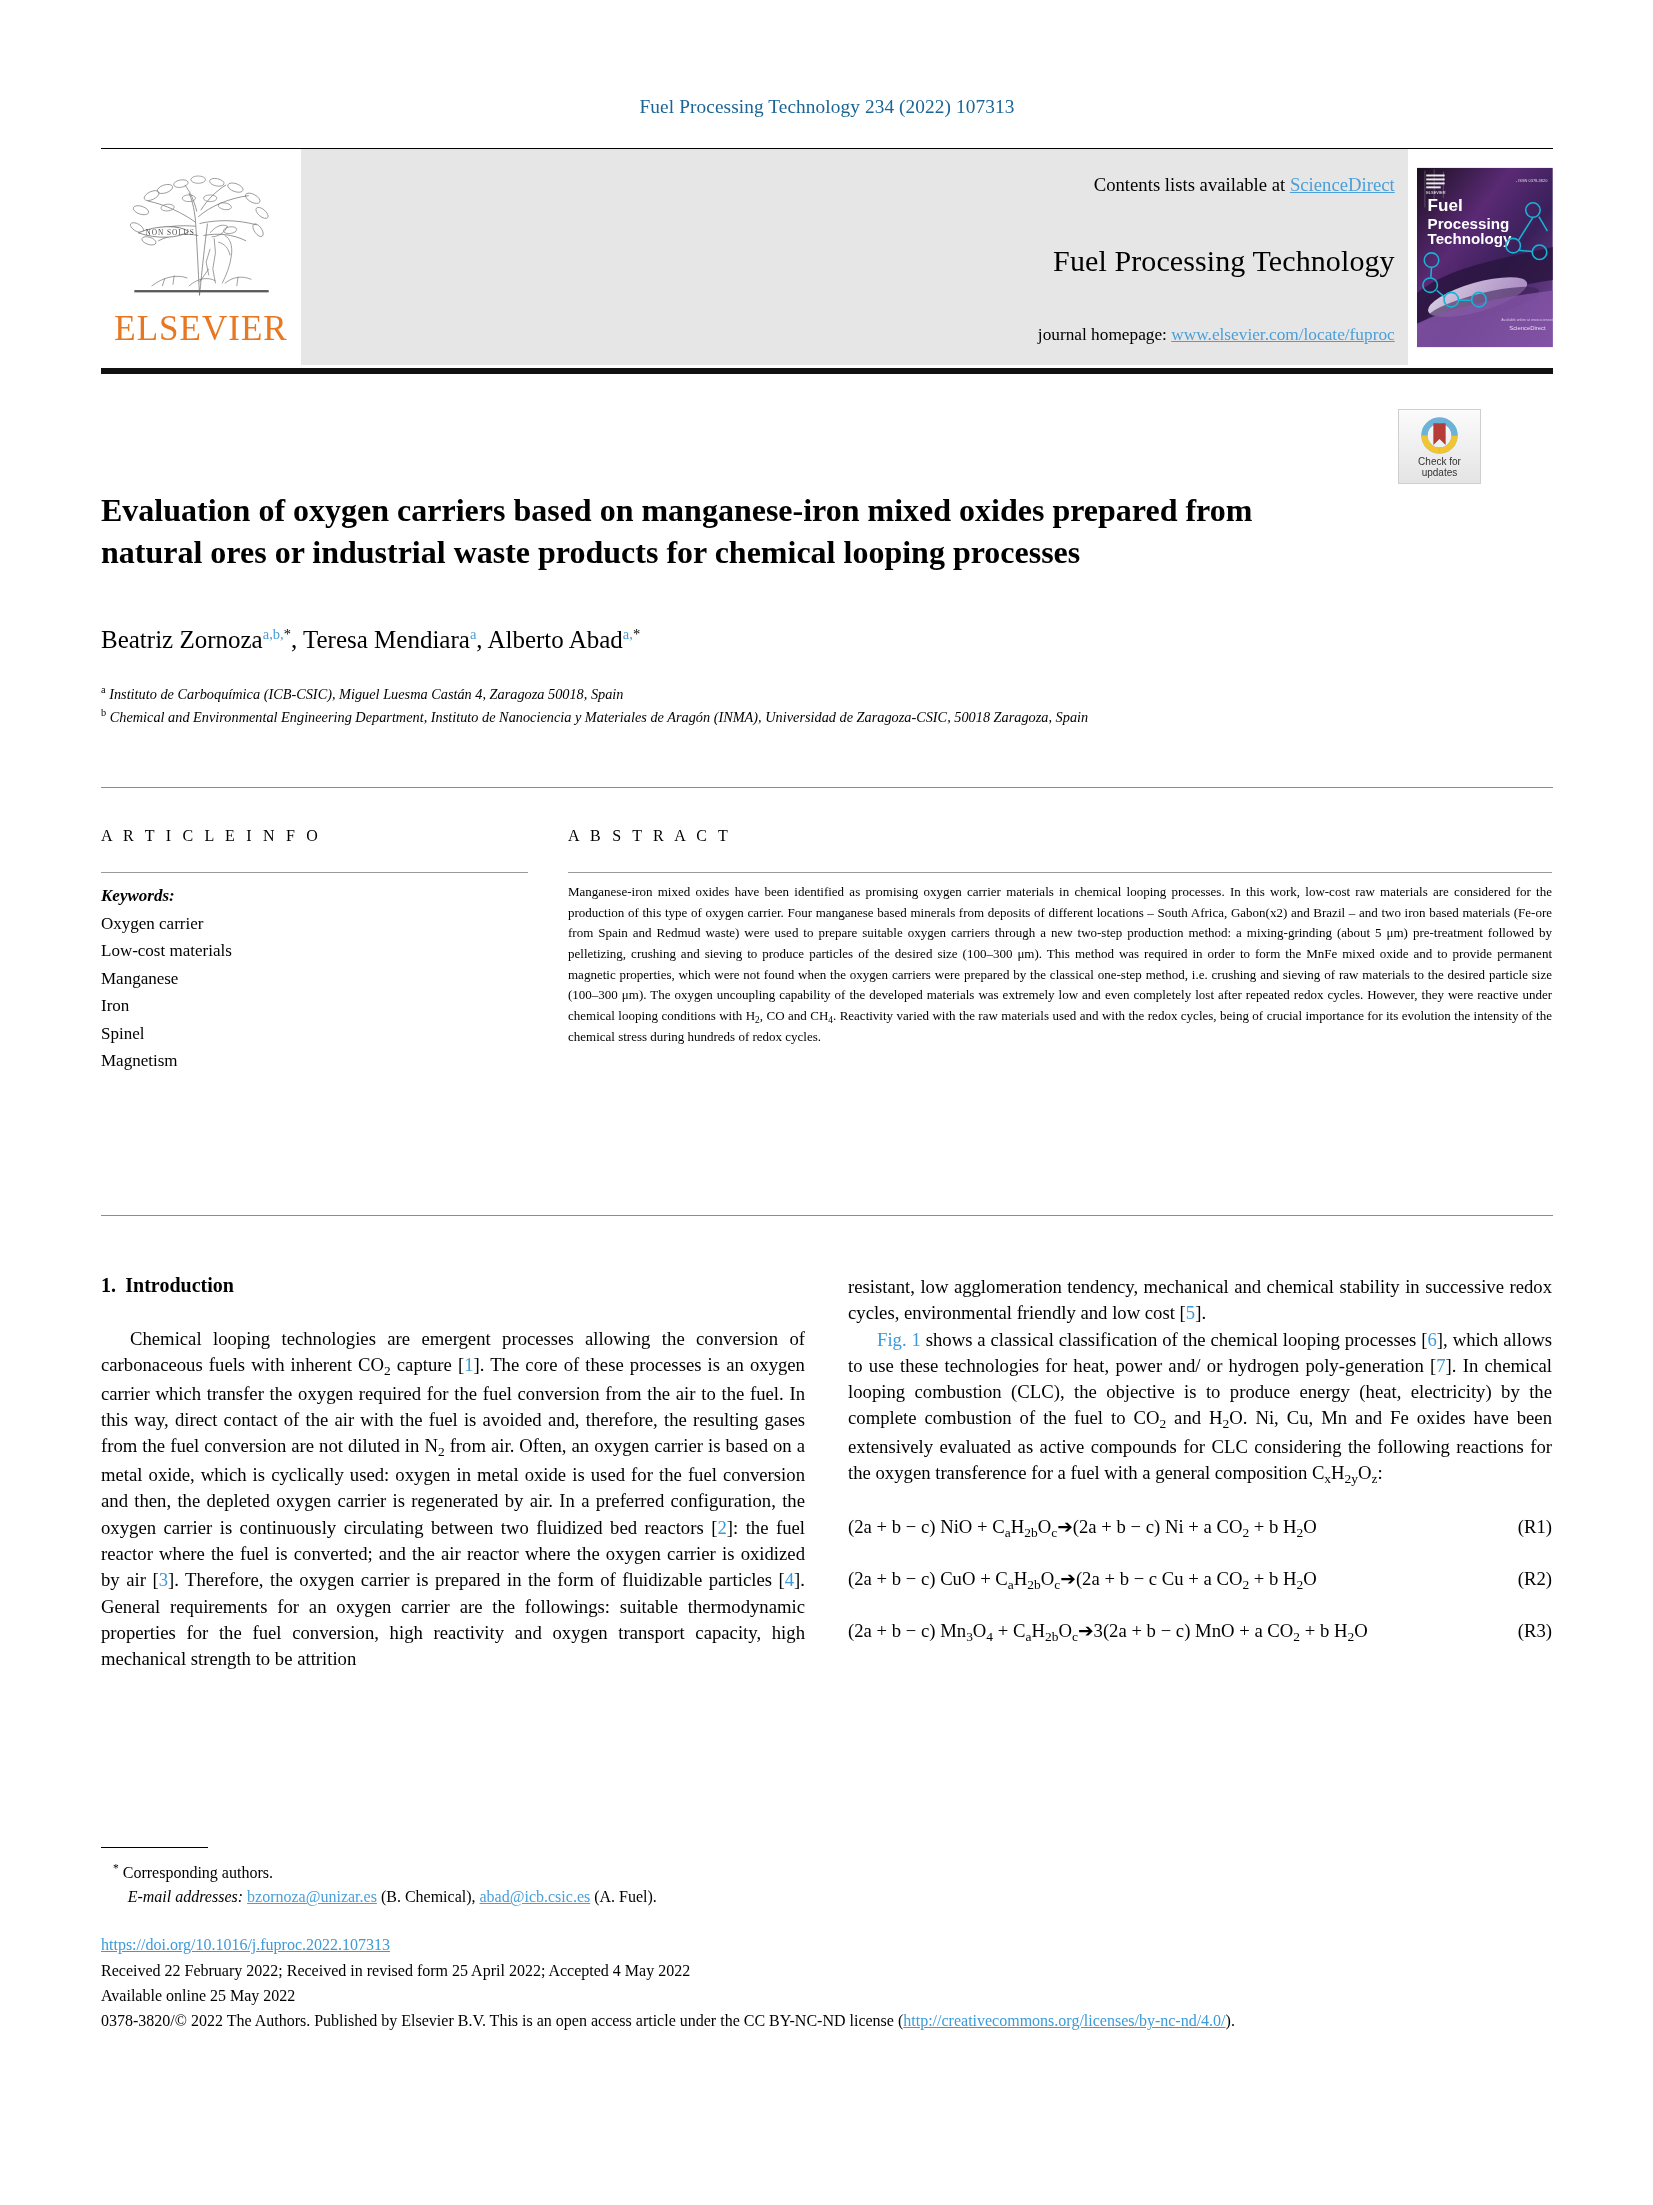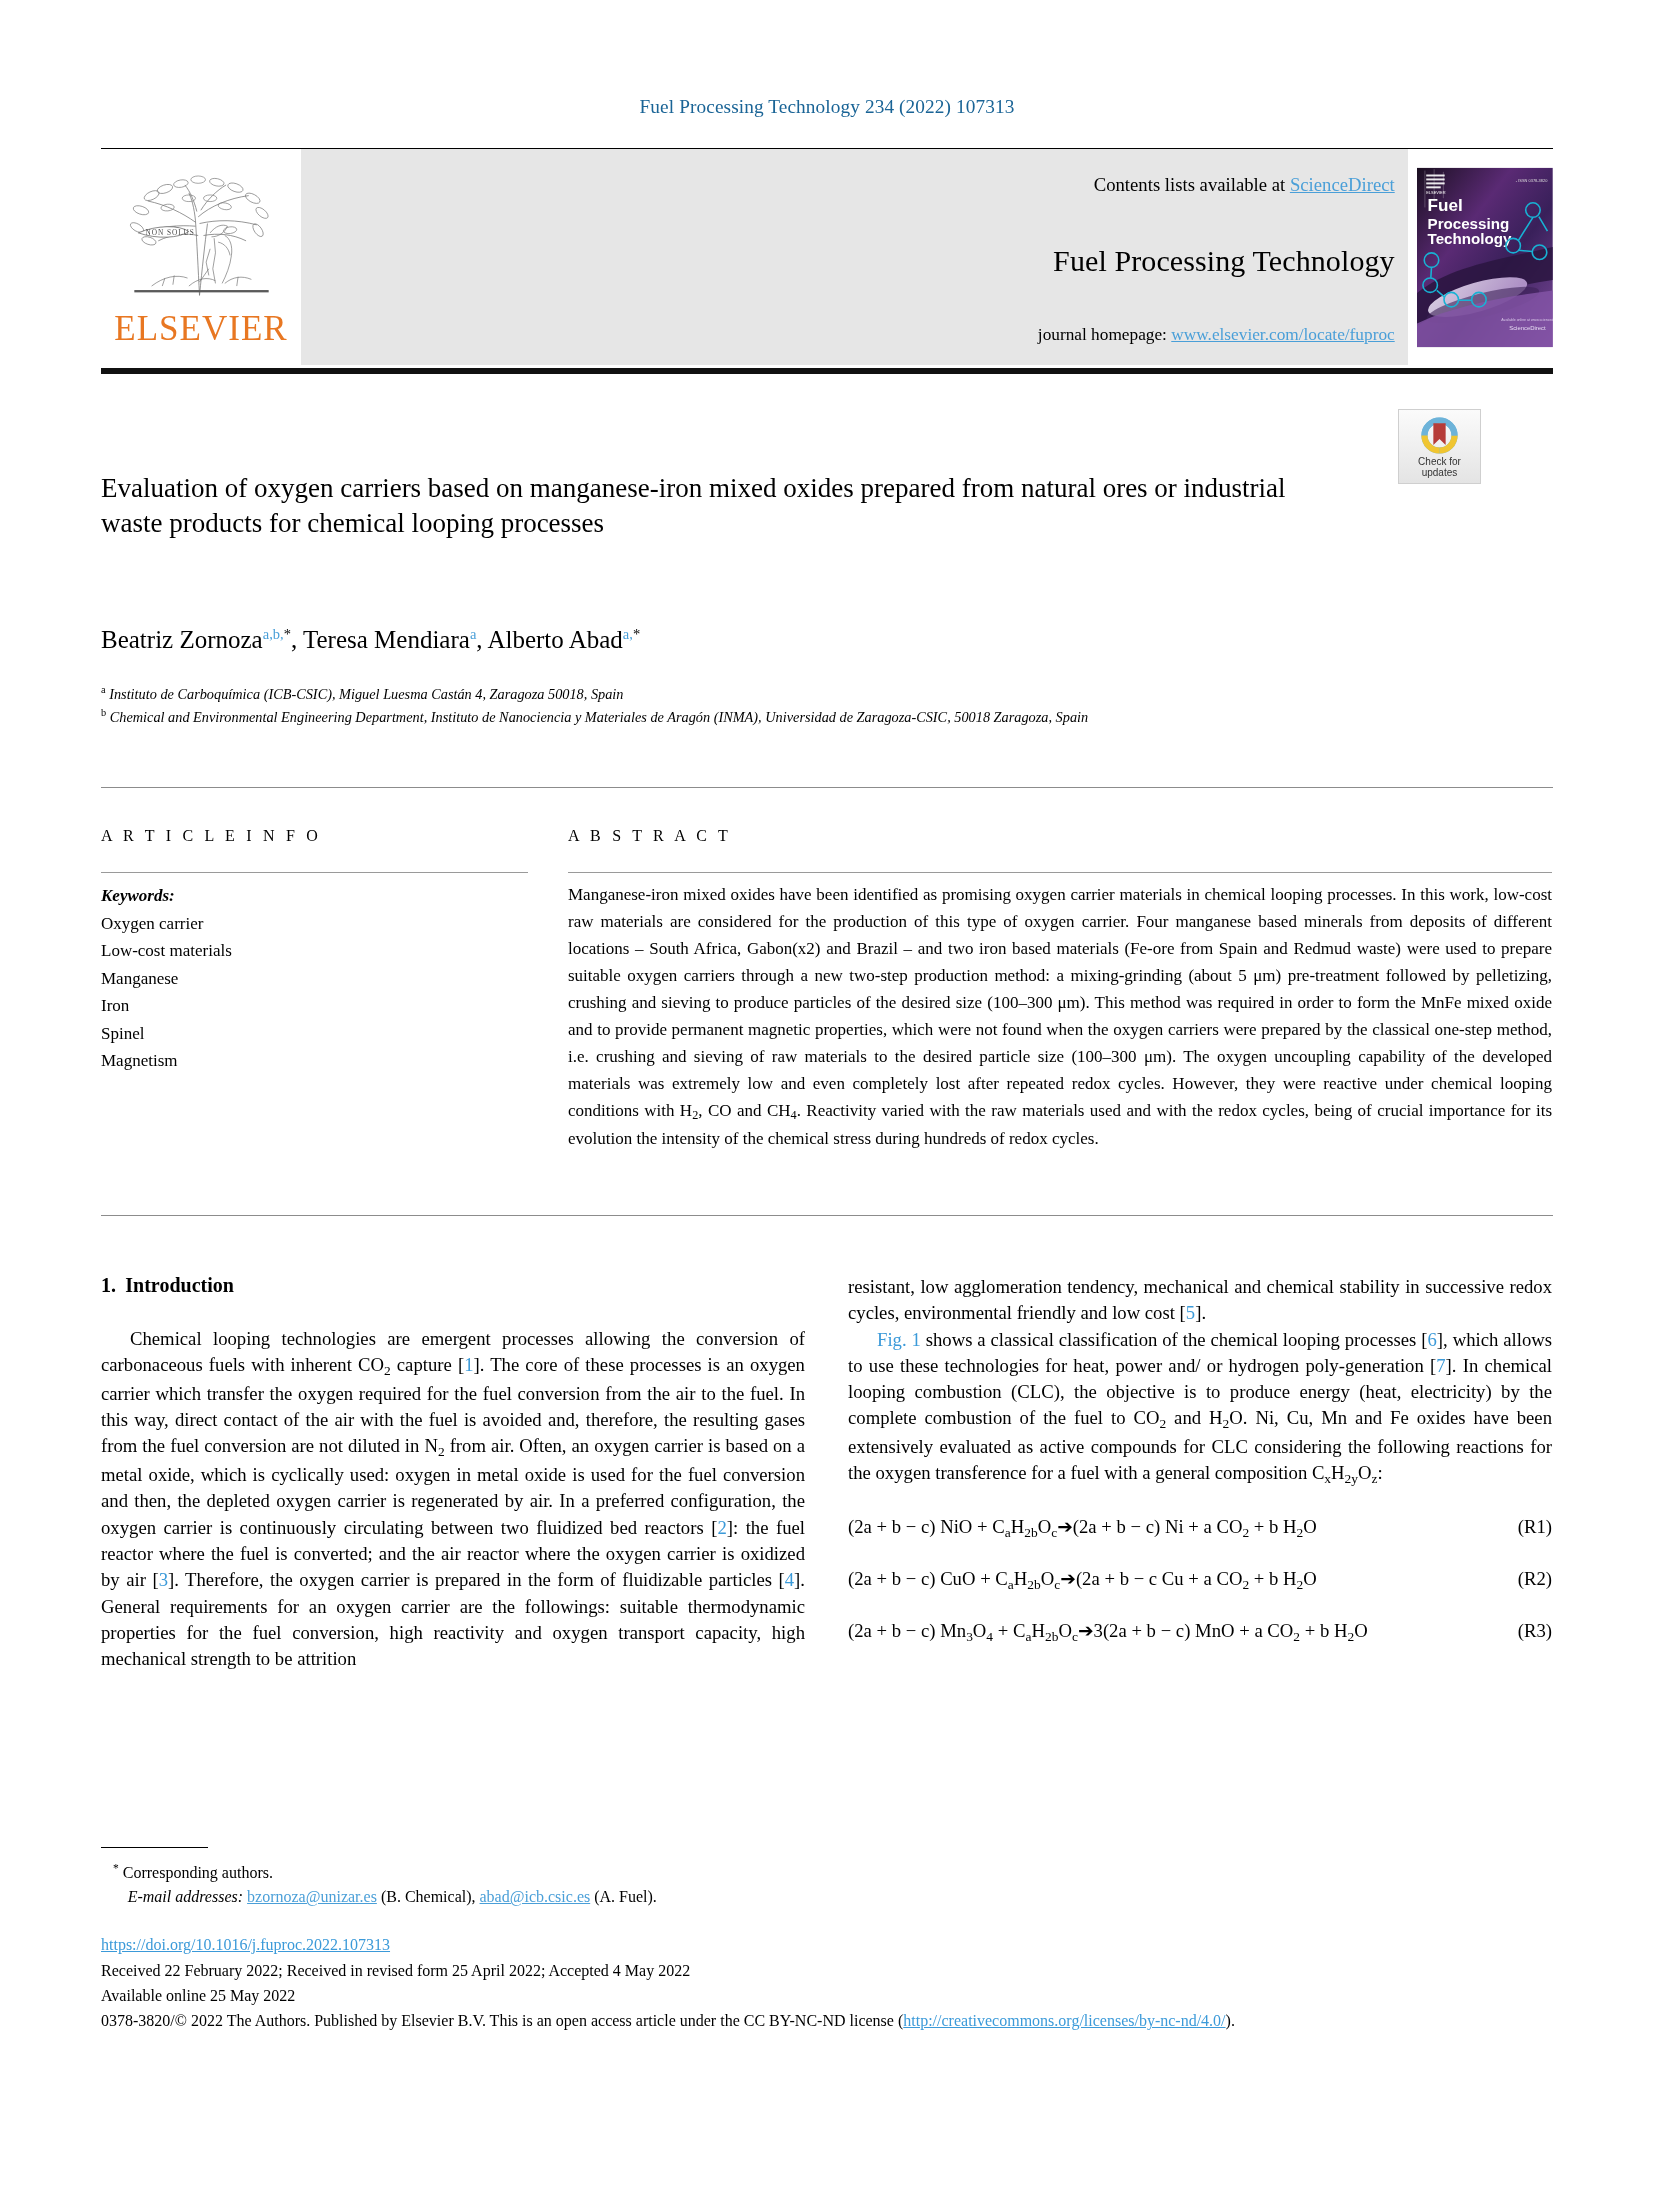--- a/index.html
+++ b/index.html
@@ -74,22 +74,22 @@
     padding-top:4.7px; box-sizing:border-box;
   }
   .crossmark svg { width:41px; height:41px; display:block; }
   .crossmark .cm-label {
     font-family:Liberation Sans, sans-serif;
     font-size:10px; line-height:1.1; text-align:center; color:#333; margin-top:0.7px;
   }
 
   
   .title {
-    position:absolute; left:101px; top:453px; width:1200px;
-    font-size:27px; line-height:1.30; font-weight:normal;
+    position:absolute; left:101px; top:469px; width:1200px;
+    font-size:32px; line-height:1.30; font-weight:bold;
   }
   .authors {
     position:absolute; left:101px; top:626px; width:1267px;
     font-size:25px;
   }
   .authors sup { font-size:.58em; vertical-align:super; }
   .aff-mark { color:#4a9fd8; }
   .star { color:#000; }
   .affils {
     position:absolute; left:101px; top:682px; width:1200px;
@@ -108,21 +108,21 @@
   .infoabs { position:absolute; left:101px; top:827px; width:1451px; display:flex; gap:40px; }
   .col-info { width:427px; flex:0 0 427px; }
   .col-abs  { flex:1 1 auto; }
   .sec-label {
     font-size:16px; letter-spacing:3.7px;
   }
   .thinrule { border-top:0.7px solid #9a9a9a; margin:27px 0 9.3px 0; }
   .kw-head { font-style:italic; font-size:17px; line-height:1.62;font-weight:bold; }
   .kw-item { font-size:17px; line-height:1.62; }
   .abs-body {
-    font-size:17px; line-height:1.585; text-align:justify;
+    font-size:13px; line-height:1.585; text-align:justify;
   }
   .rule-after-abs {
     position:absolute; left:101px; right:101px; top:1215px;
     border-top:0.7px solid #8c8c8c;
   }
 
   
   .body-cols {
     position:absolute; left:101px; top:1274px; width:1451px;
     display:flex; gap:43px;

